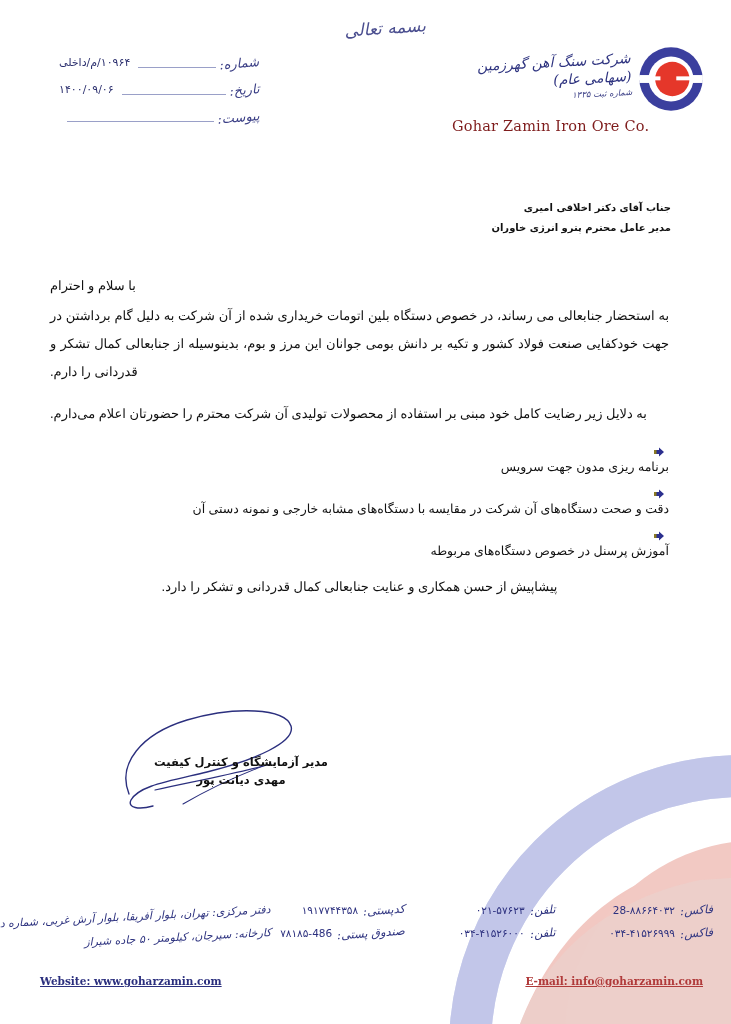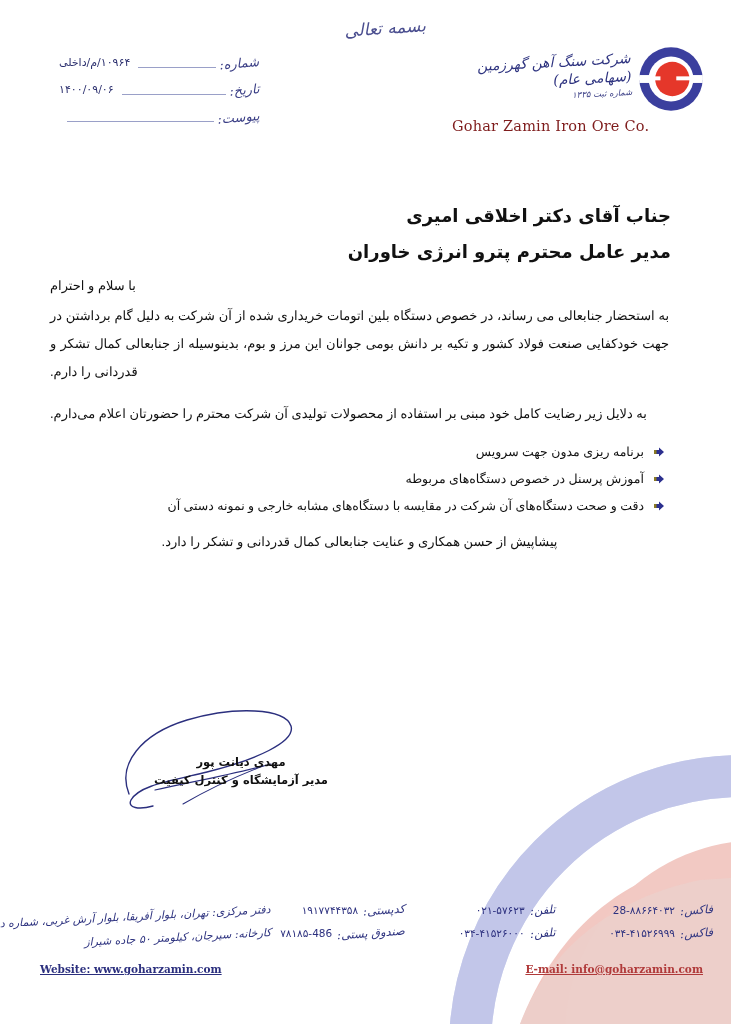--- a/index.html
+++ b/index.html
@@ -138,21 +138,21 @@
   .addressee {
     position: absolute;
     right: 60px;
     top: 198px;
     width: 420px;
     direction: rtl;
     text-align: right;
     color: #111111;
     font-family: "DejaVu Sans", sans-serif;
     font-weight: bold;
-    font-size: 18px;
+    font-size: 10px;
     line-height: 2.0;
   }
 
   .letter-body {
     position: absolute;
     right: 62px;
     left: 50px;
     top: 272px;
     direction: rtl;
     text-align: justify;
@@ -172,21 +172,21 @@
   }
 
   .bullets {
     list-style: none;
     margin: 6px 0 12px 0;
     padding: 0;
     direction: rtl;
   }
   .bullet-item {
     display: flex;
-    flex-direction: row;
+    flex-direction: column;
     align-items: flex-start;
     justify-content: flex-start;
     margin: 0 0 7px 0;
     font-size: 12.5px;
     line-height: 1.6;
   }
   .bullet-mark {
     flex: 0 0 auto;
     width: 13px;
     height: 13px;
@@ -291,21 +291,21 @@
   }
   .web-row {
     position: absolute;
     top: 64px;
     left: 0;
     width: 731px;
     height: 22px;
   }
   .web-item {
     position: absolute;
-    top: 1px;
+    top: 13px;
     font-family: "DejaVu Serif", serif;
     font-weight: bold;
     font-size: 10.5px;
     white-space: nowrap;
   }
   .web-left  { left: 40px;  color: #2b2f7e; }
   .web-right { right: 28px; color: #b03a3a; }
 </style>
 </head>
 <body>
@@ -393,47 +393,47 @@
         </span>
         <span class="bullet-text">برنامه ریزی مدون جهت سرویس</span>
       </li>
       <li class="bullet-item">
         <span class="bullet-mark">
           <svg viewBox="0 0 12 12" width="12" height="12" aria-hidden="true">
             <path d="M1,4 L6,4 L6,1.5 L11,6 L6,10.5 L6,8 L1,8 Z" fill="#2b2f8e"></path>
             <path d="M1,4 L3.5,4 L3.5,8 L1,8 Z" fill="#8a7a22"></path>
           </svg>
         </span>
-        <span class="bullet-text">آموزش پرسنل در خصوص دستگاه‌های مربوطه</span>
+        <span class="bullet-text">دقت و صحت دستگاه‌های آن شرکت در مقایسه با دستگاه‌های مشابه خارجی و نمونه دستی آن</span>
       </li>
       <li class="bullet-item">
         <span class="bullet-mark">
           <svg viewBox="0 0 12 12" width="12" height="12" aria-hidden="true">
             <path d="M1,4 L6,4 L6,1.5 L11,6 L6,10.5 L6,8 L1,8 Z" fill="#2b2f8e"></path>
             <path d="M1,4 L3.5,4 L3.5,8 L1,8 Z" fill="#8a7a22"></path>
           </svg>
         </span>
-        <span class="bullet-text">دقت و صحت دستگاه‌های آن شرکت در مقایسه با دستگاه‌های مشابه خارجی و نمونه دستی آن</span>
+        <span class="bullet-text">آموزش پرسنل در خصوص دستگاه‌های مربوطه</span>
       </li>
     </ul>
 
     <div class="closing">پیشاپیش از حسن همکاری و عنایت جنابعالی کمال قدردانی و تشکر را دارد.</div>
   </div>
 
   <div class="signature-zone">
     <svg class="sig-scribble" viewBox="0 0 300 120" width="300" height="120" aria-hidden="true">
       <path d="M34,104 C22,74 46,44 92,30 C140,16 190,18 196,36
                C201,52 160,70 112,82 C70,92 44,96 36,110
                C32,118 44,120 58,116" fill="none" stroke="#2b2f7e" stroke-width="1.4" stroke-linecap="round"></path>
       <path d="M60,100 C96,92 140,84 176,74" fill="none" stroke="#2b2f7e" stroke-width="1.2" stroke-linecap="round"></path>
       <path d="M88,114 C112,100 142,86 168,76" fill="none" stroke="#2b2f7e" stroke-width="1.1" stroke-linecap="round"></path>
     </svg>
     <div class="sig-names">
+      <div>مدیر آزمایشگاه و کنترل کیفیت</div>
       <div>مهدی دیانت پور</div>
-      <div>مدیر آزمایشگاه و کنترل کیفیت</div>
     </div>
   </div>
 
   <div class="footer">
     <div class="footer-grid">
 
       <div class="f-row">
         <div class="f-cell fax">
           <span class="f-label">فاکس:</span>
           <span class="f-val">28-۸۸۶۶۴۰۳۲</span>

